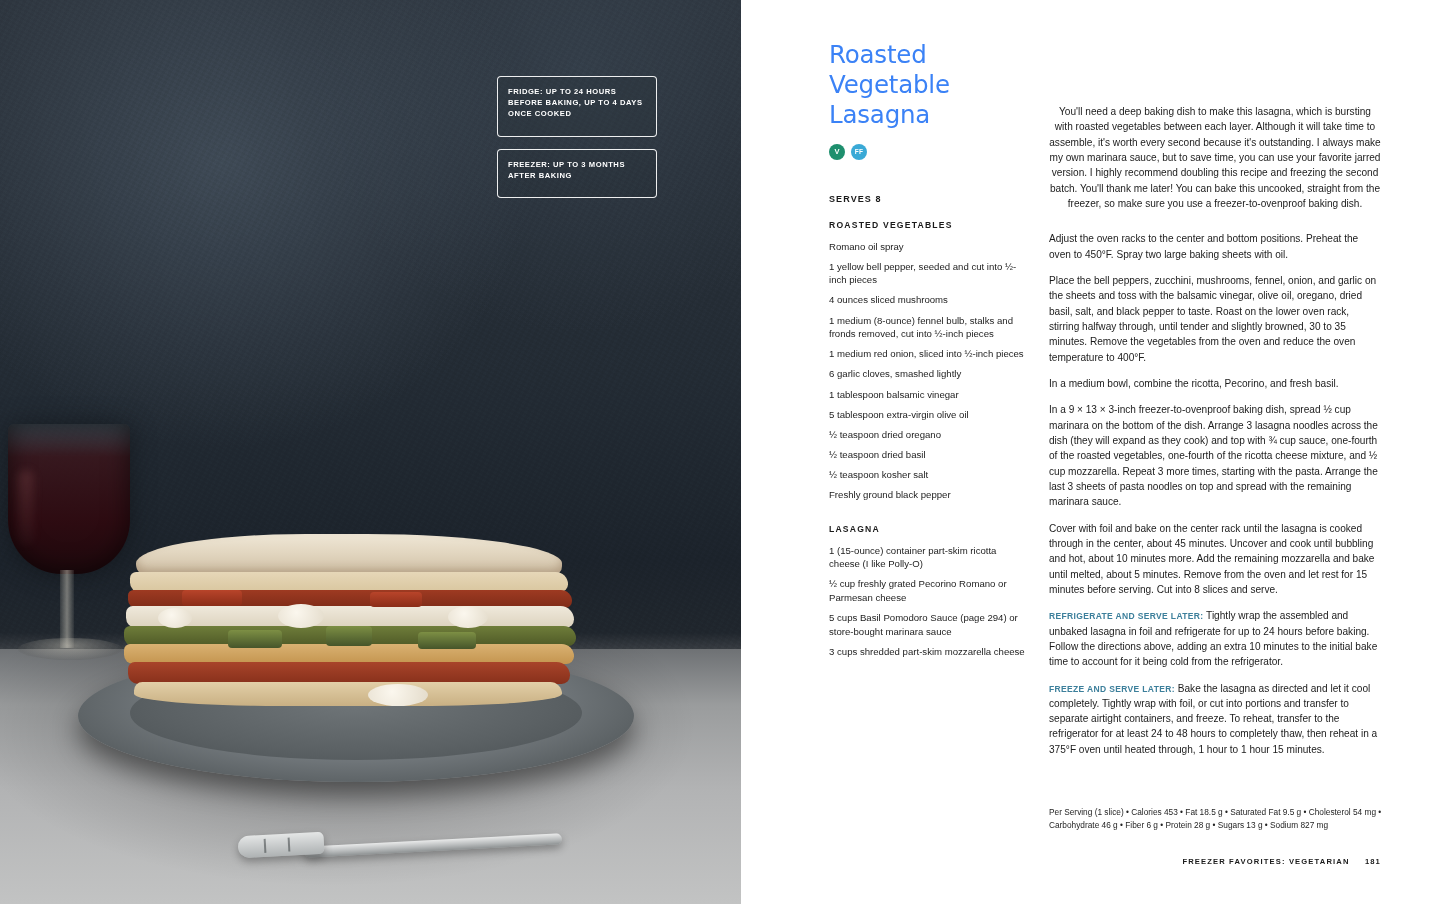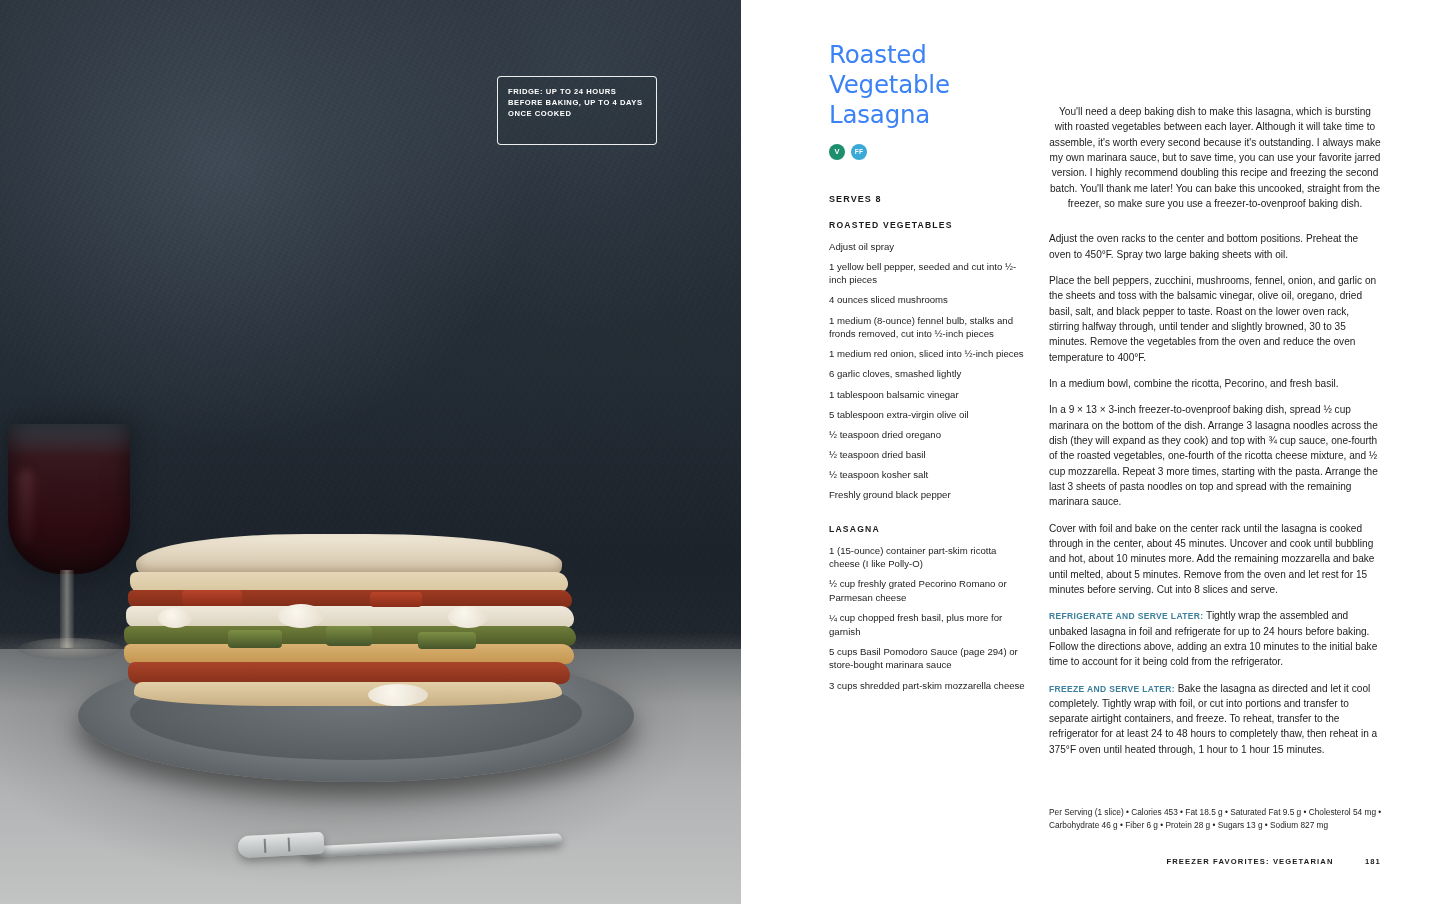--- a/index.html
+++ b/index.html
@@ -146,21 +146,21 @@
 
   
   .badges {
     position: absolute;
     left: 497px; top: 76px;
     width: 160px;
   }
   .badge {
     border: 1.5px solid rgba(255,255,255,0.92);
     border-radius: 4px;
-    padding: 9px 10px 24px 10px;
+    padding: 9px 10px 16px 10px;
     color: #ffffff;
     font-size: 7.6px;
     font-weight: 700;
     letter-spacing: 0.55px;
     line-height: 1.48;
     text-transform: uppercase;
     margin-bottom: 12px;
     background: rgba(20,26,32,0.10);
   }
 
@@ -245,21 +245,21 @@
   }
   .folio {
     position: absolute;
     right: 64px; bottom: 38px;
     font-size: 7.6px;
     letter-spacing: 1.15px;
     font-weight: 700;
     text-transform: uppercase;
     color: #1a1a1a;
   }
-  .folio .pg { margin-left: 28px; }
+  .folio .pg { margin-left: 12px; }
 </style>
 </head>
 <body>
 
 <div class="spread">
 
   <div class="photo-page">
     <div class="photo-bg"></div>
     <div class="photo-noise"></div>
     <div class="table-surface"></div>
@@ -294,56 +294,56 @@
       <div class="ricotta" style="left:250px; top:150px; width:60px; height:22px;"></div>
     </div>
 
     <div class="fork">
       <div class="fork-handle"></div>
       <div class="fork-head"></div>
     </div>
 
     <div class="badges">
       <div class="badge">FRIDGE: UP TO 24 HOURS BEFORE BAKING, UP TO 4 DAYS ONCE COOKED</div>
+      <div class="badge">FREEZER: UP TO 3 MONTHS AFTER BAKING</div>
     </div>
   </div>
 
   <div class="recipe-page">
 
     <div class="col-left">
       <h1 class="recipe-title">Roasted Vegetable Lasagna</h1>
 
       <div class="diet-tags">
         <span class="tag tag-v">V</span>
         <span class="tag tag-ff">FF</span>
       </div>
 
       <div class="serves">SERVES 8</div>
 
       <div class="sec-head">ROASTED VEGETABLES</div>
       <ul class="ing-list">
-        <li>Adjust oil spray</li>
+        <li>Romano oil spray</li>
         <li>1 yellow bell pepper, seeded and cut into ½-inch pieces</li>
         <li>4 ounces sliced mushrooms</li>
         <li>1 medium (8-ounce) fennel bulb, stalks and fronds removed, cut into ½-inch pieces</li>
         <li>1 medium red onion, sliced into ½-inch pieces</li>
         <li>6 garlic cloves, smashed lightly</li>
         <li>1 tablespoon balsamic vinegar</li>
         <li>5 tablespoon extra-virgin olive oil</li>
         <li>½ teaspoon dried oregano</li>
         <li>½ teaspoon dried basil</li>
         <li>½ teaspoon kosher salt</li>
         <li>Freshly ground black pepper</li>
       </ul>
 
       <div class="sec-head second">LASAGNA</div>
       <ul class="ing-list">
         <li>1 (15-ounce) container part-skim ricotta cheese (I like Polly-O)</li>
         <li>½ cup freshly grated Pecorino Romano or Parmesan cheese</li>
-        <li>¼ cup chopped fresh basil, plus more for garnish</li>
         <li>5 cups Basil Pomodoro Sauce (page 294) or store-bought marinara sauce</li>
         <li>3 cups shredded part-skim mozzarella cheese</li>
       </ul>
     </div>
 
     <div class="col-right">
       <p class="body-p intro">You'll need a deep baking dish to make this lasagna, which is bursting with roasted vegetables between each layer. Although it will take time to assemble, it's worth every second because it's outstanding. I always make my own marinara sauce, but to save time, you can use your favorite jarred version. I highly recommend doubling this recipe and freezing the second batch. You'll thank me later! You can bake this uncooked, straight from the freezer, so make sure you use a freezer-to-ovenproof baking dish.</p>
       <p class="body-p">Adjust the oven racks to the center and bottom positions. Preheat the oven to 450°F. Spray two large baking sheets with oil.</p>
       <p class="body-p">Place the bell peppers, zucchini, mushrooms, fennel, onion, and garlic on the sheets and toss with the balsamic vinegar, olive oil, oregano, dried basil, salt, and black pepper to taste. Roast on the lower oven rack, stirring halfway through, until tender and slightly browned, 30 to 35 minutes. Remove the vegetables from the oven and reduce the oven temperature to 400°F.</p>
       <p class="body-p">In a medium bowl, combine the ricotta, Pecorino, and fresh basil.</p>

